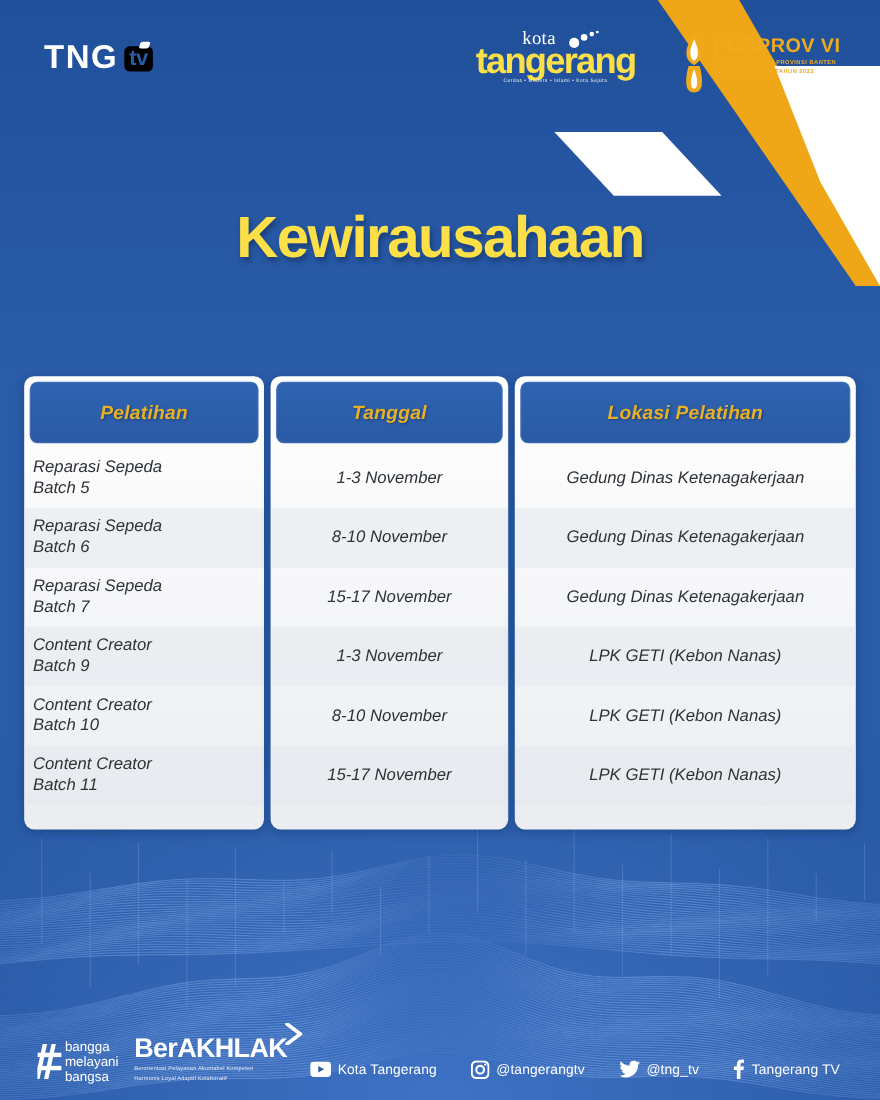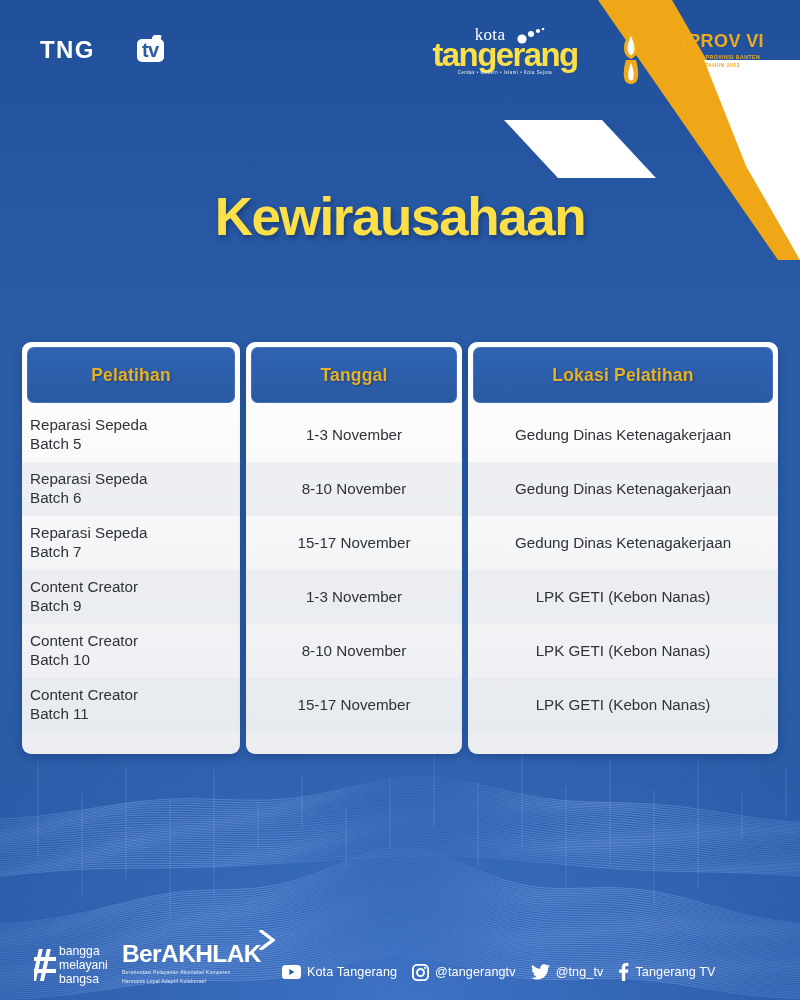--- a/index.html
+++ b/index.html
@@ -21,28 +21,27 @@
   #bottomWave { position:absolute; left:0; right:0; bottom:0; height:270px; }
 
   
   #topShapes { position:absolute; top:0; right:0; width:320px; height:260px; }
 
   
   .hdr { position:absolute; top:0; left:0; right:0; height:110px; }
 
   #tngtv { position:absolute; left:40px; top:36px; display:flex; align-items:center; gap:5px; }
   #tngtv .word {
-    color:#fff; font-weight:700; font-size:24px; letter-spacing:1.4px;
+    color:#fff; font-weight:700; font-size:30px; letter-spacing:1.4px;
     font-family:"Liberation Sans", sans-serif;
   }
   #tngtv .tvbox {
-    background:#ffffff; color:#2a5ca7; font-weight:800; font-size:20px;
+    background:#000000; color:#2a5ca7; font-weight:800; font-size:20px;
     border-radius:5px; padding:1px 5px 2px; line-height:1; letter-spacing:-0.5px;
     position:relative;
-    margin-left:37px;
   }
   #tngtv .tvbox::before {
     content:""; position:absolute; top:-4px; right:3px; width:9px; height:6px;
     background:#fff; border-radius:2px; transform:skewX(-18deg);
   }
 
   #kotaLogo { position:absolute; left:429px; top:26px; width:152px; text-align:center; }
   #kotaLogo .kota {
     color:#fff; font-size:17px; font-weight:400; line-height:1;
     font-family:"Liberation Serif", serif; letter-spacing:0.3px;
@@ -76,21 +75,21 @@
     line-height:1.06; text-shadow:2px 3px 4px rgba(8,30,70,.45);
   }
   #title .l2 {
     color:#fde047; font-size:53px; font-weight:800; letter-spacing:-1.4px;
     line-height:1.08; margin-top:2px; text-shadow:2px 3px 5px rgba(8,30,70,.45);
   }
 
   
   #tableWrap {
     position:absolute; left:22px; top:342px; width:756px;
-    display:flex; gap:6px; align-items:stretch;
+    display:flex; gap:6px; align-items:stretch;font-style:italic;
   }
   .col {
     background:linear-gradient(180deg,#ffffff 0%,#f4f5f7 55%,#ebedf0 100%);
     border-radius:9px; overflow:hidden;
     box-shadow:0 3px 9px rgba(10,34,80,.30);
     display:flex; flex-direction:column;
   }
   .col-pelatihan { width:218px; }
   .col-tanggal   { width:216px; }
   .col-lokasi    { width:310px; flex:1; }
@@ -132,21 +131,21 @@
   #berakhlak .big .ber { font-weight:700; }
   #berakhlak .arrow {
     position:absolute; right:-14px; top:-12px; width:16px; height:20px;
   }
   #berakhlak .small {
     color:#e8ecf5; font-size:5.1px; letter-spacing:0.18px; line-height:1.5; margin-top:2px;
   }
 
   #socials {
     position:absolute; left:282px; bottom:11px; right:14px;
-    display:flex; align-items:center; gap:15px;
+    display:flex; align-items:center; gap:31px;
   }
   .soc { display:flex; align-items:center; gap:6px; }
   .soc .label { color:#fff; font-size:12.6px; letter-spacing:0.1px; white-space:nowrap; }
   .soc svg { display:block; }
 </style>
 </head>
 <body>
 
 <div id="bg"></div>
 

